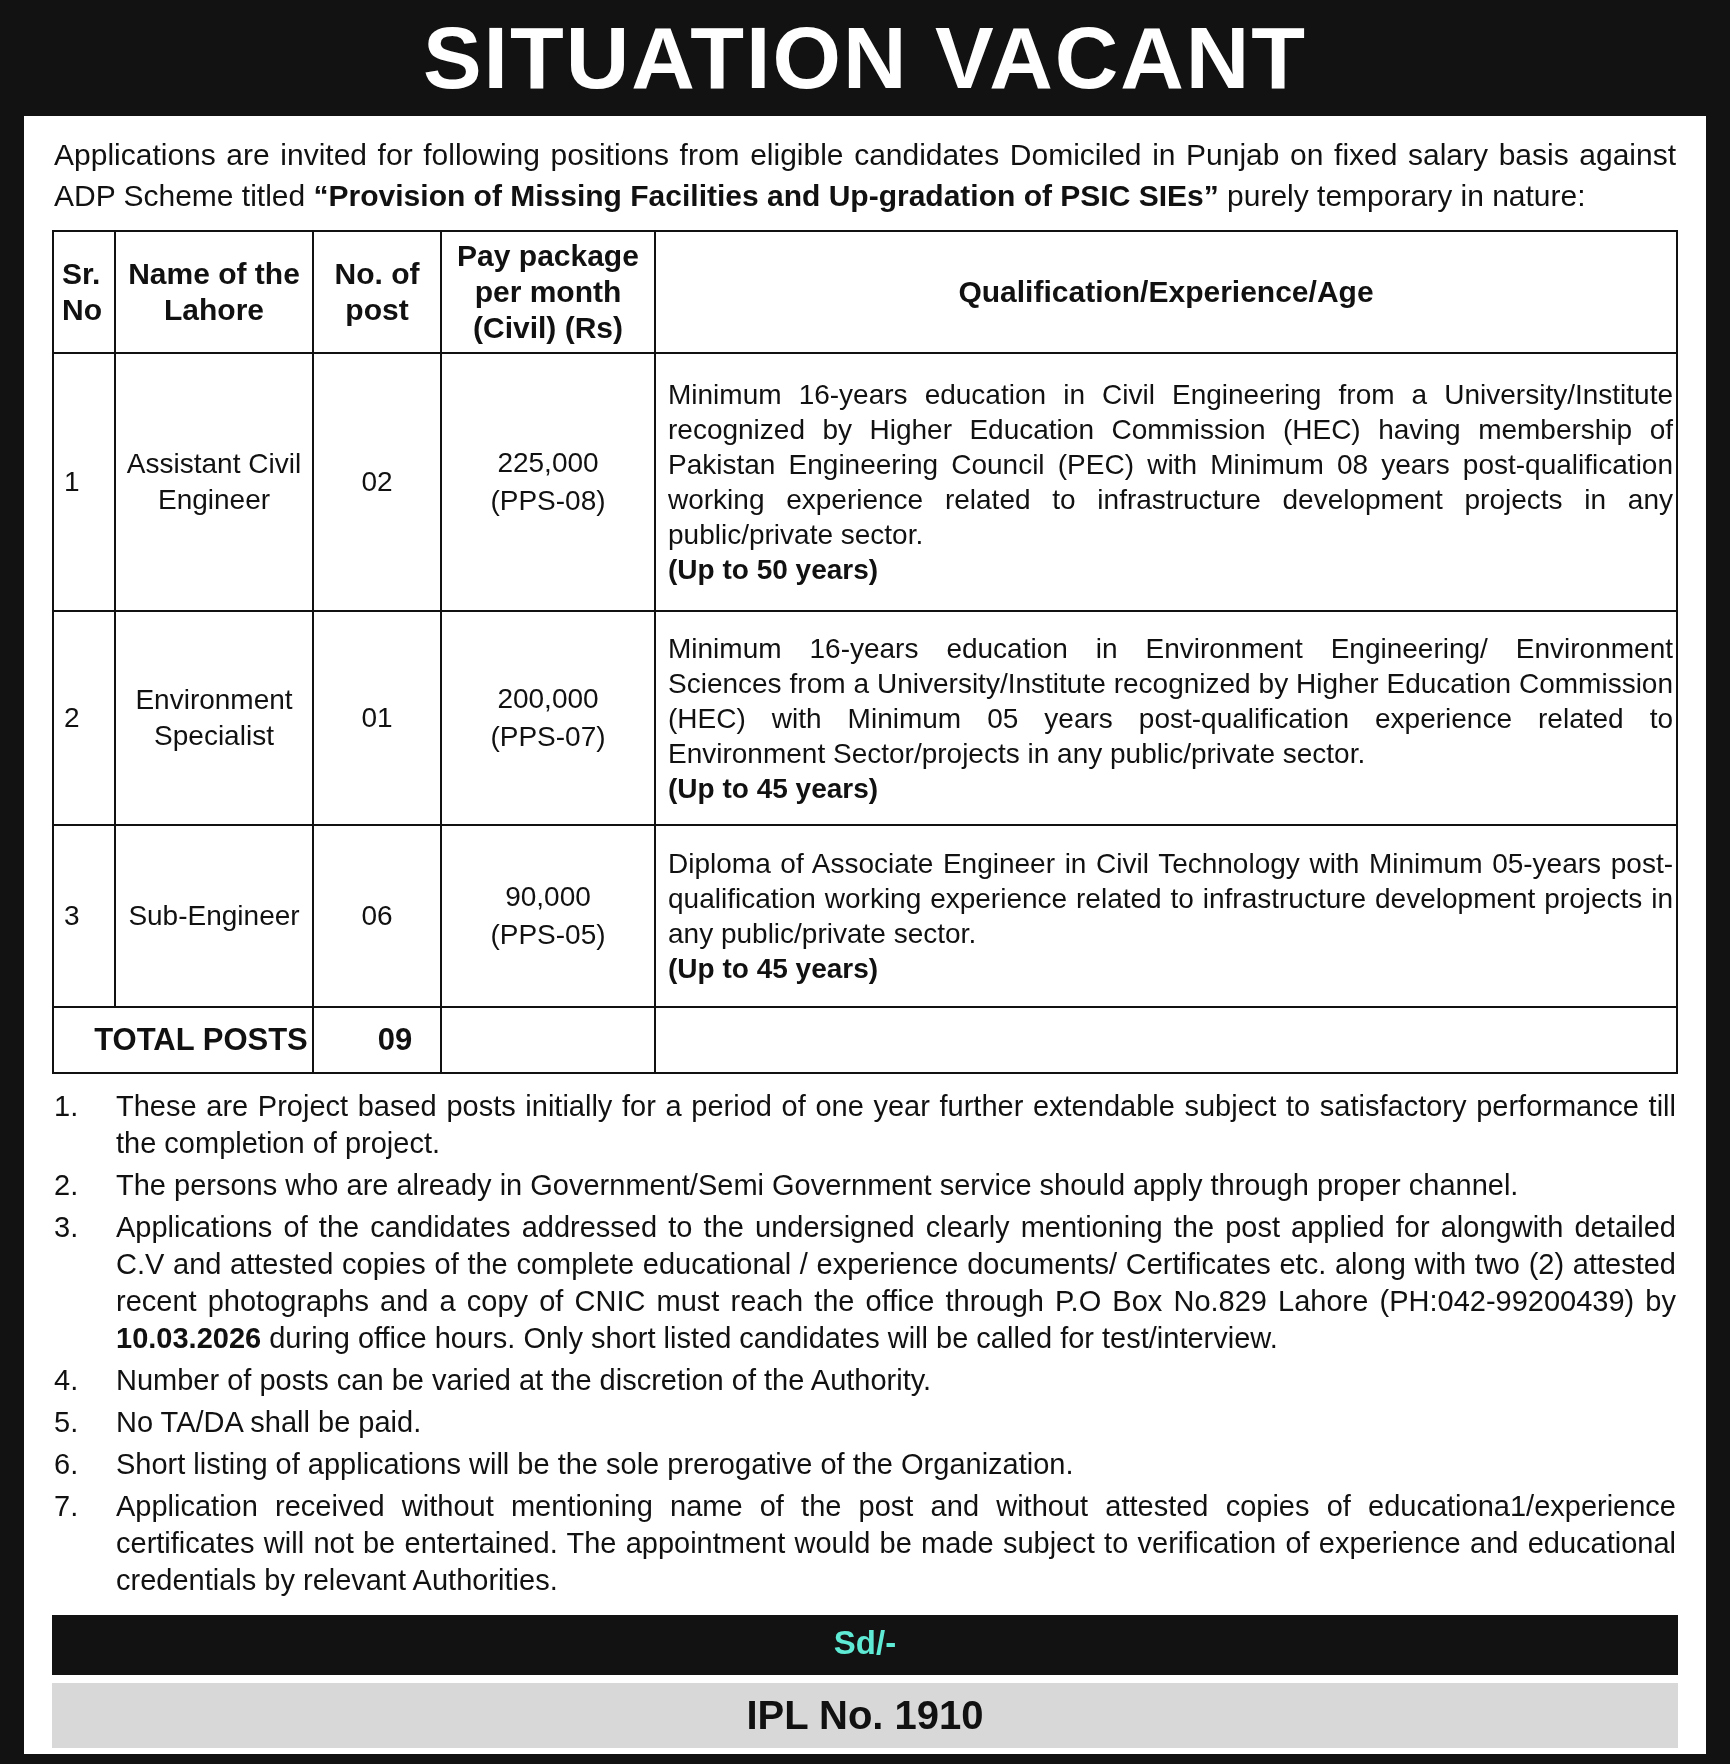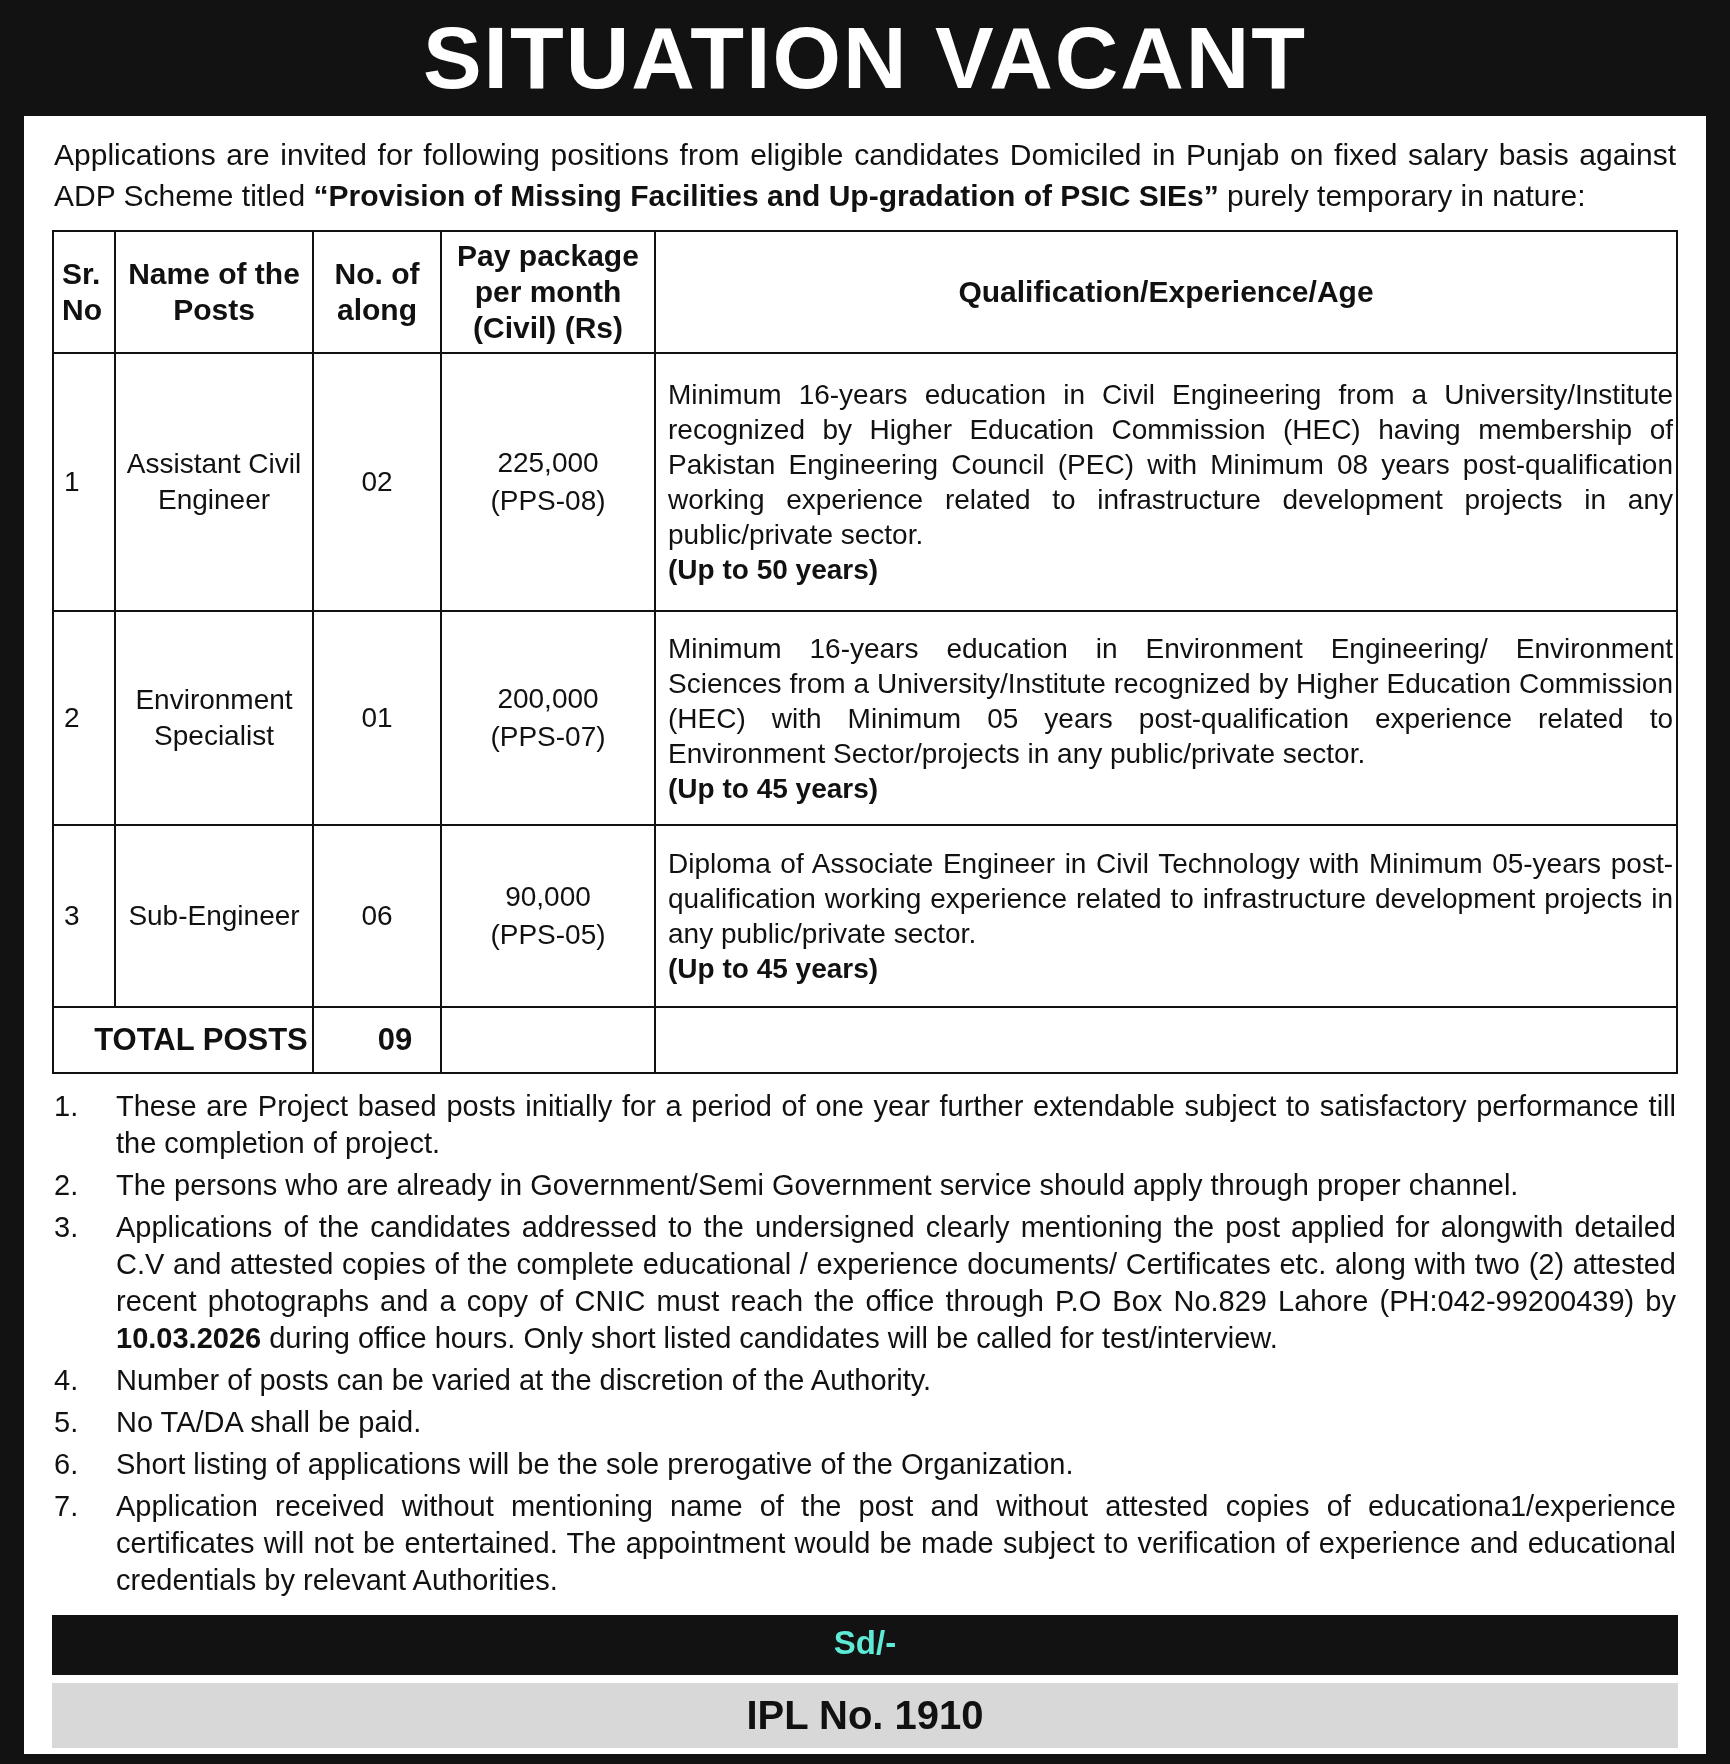--- a/index.html
+++ b/index.html
@@ -149,23 +149,23 @@
           <col class="c-name">
           <col class="c-num">
           <col class="c-pay">
           <col class="c-qual">
       </colgroup>
       <thead>
         <tr>
           <th class="h-sr">Sr.
 No</th>
           <th>Name of the
-Posts</th>
+Lahore</th>
           <th>No. of
-along</th>
+post</th>
           <th>Pay package
 per month
 (Civil) (Rs)</th>
           <th>Qualification/Experience/Age</th>
         </tr>
       </thead>
       <tbody>
         <tr class="row-1">
           <td class="cell-sr">1</td>
           <td class="cell-name">Assistant Civil

